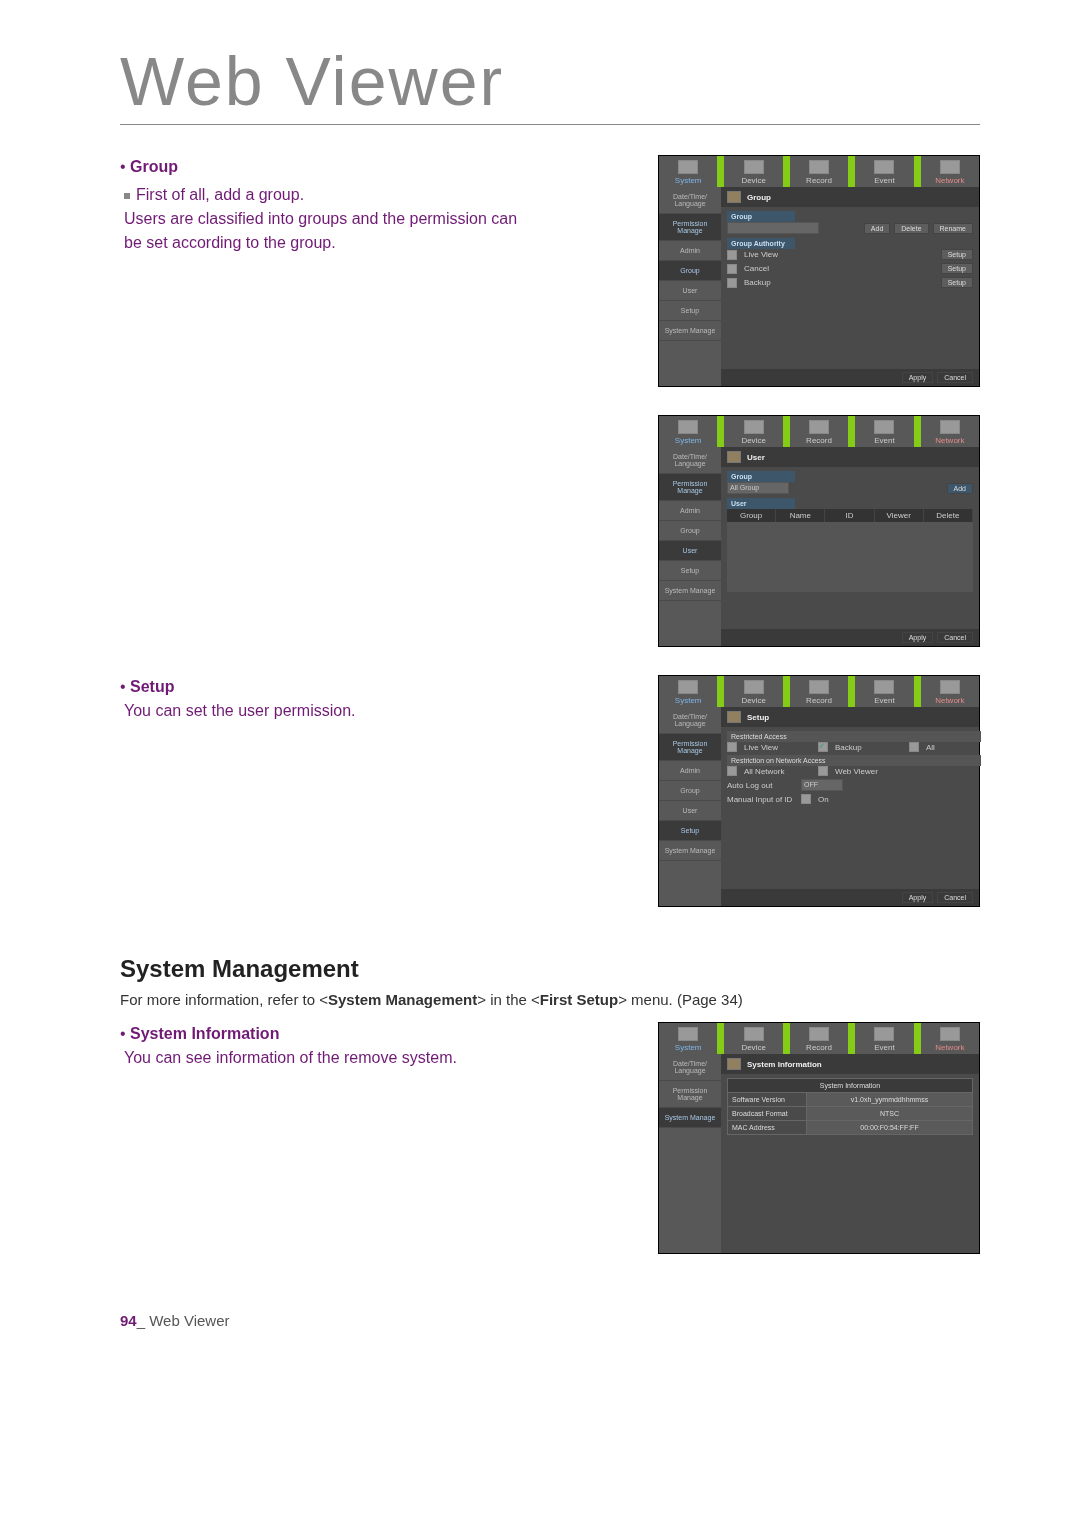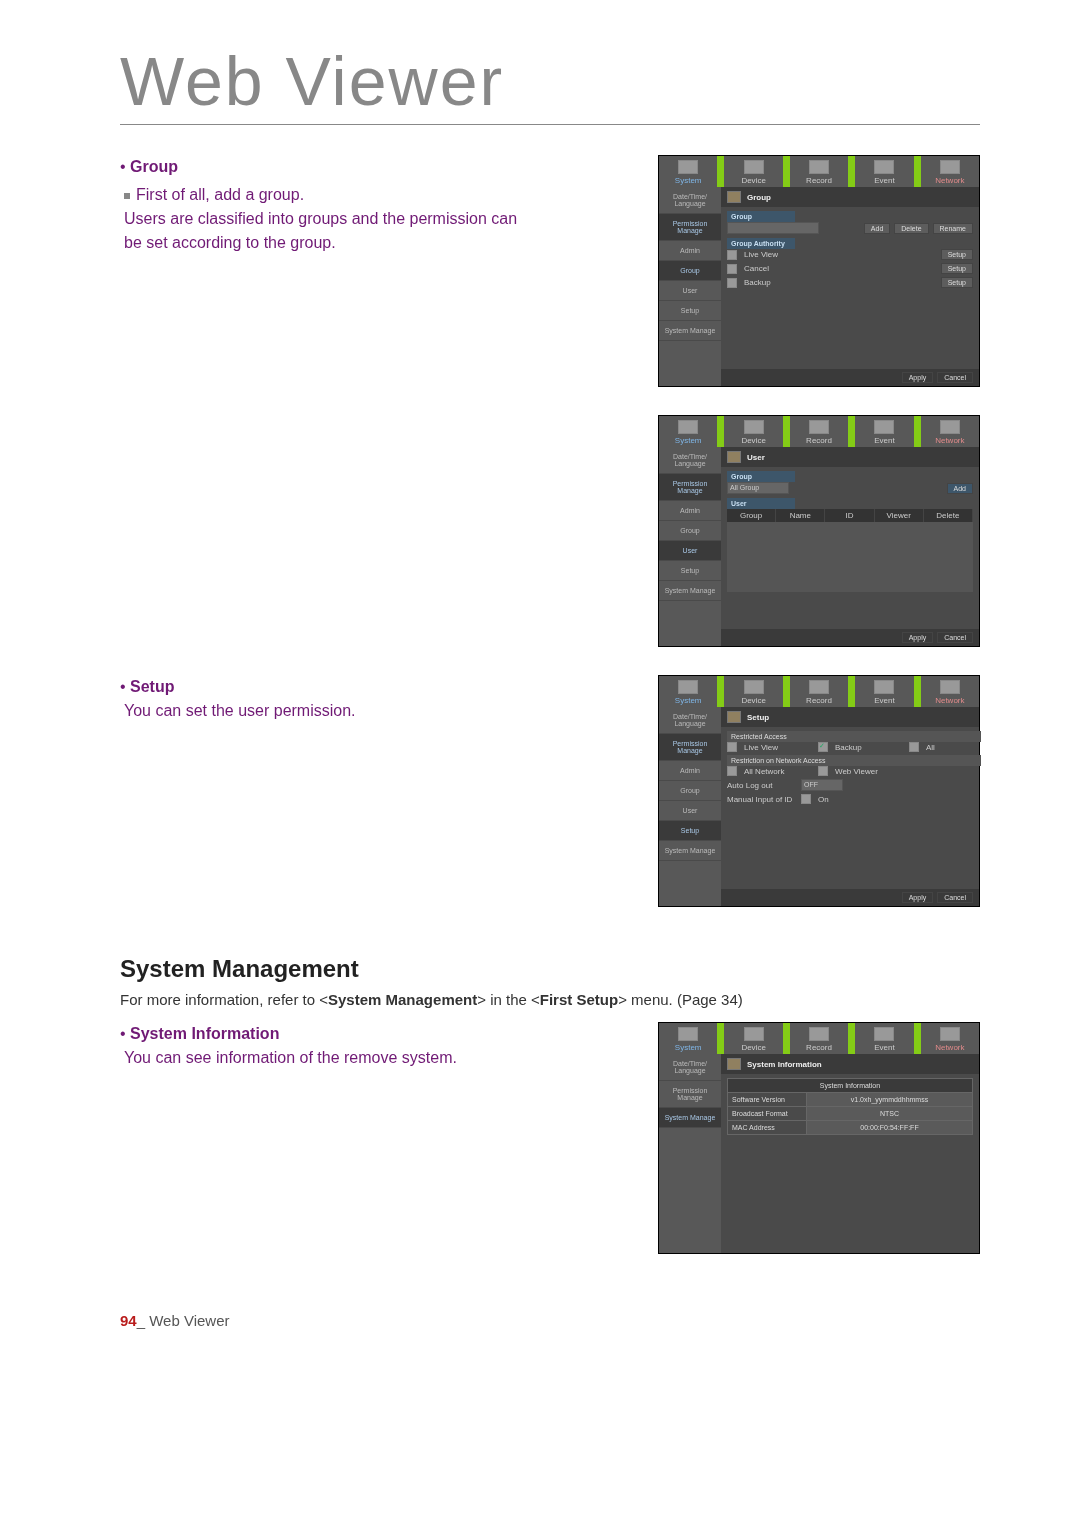--- a/index.html
+++ b/index.html
@@ -182,21 +182,21 @@
     font-size:7px;
     color:#2a6;
     position:relative;
     top:-2px;
   }
   .pageFooter {
     font-size: 15px;
     color: #555;
     margin-top: 40px;
   }
-  .pageFooter b { color: #b91c1c; }
+  .pageFooter b { color: #701a75; }
 
   .h2 {
     font-size: 24px;
     font-weight: bold;
     color: #222;
     margin: 30px 0 8px 0;
   }
   .ref {
     font-size: 15px;
     margin-bottom: 14px;

